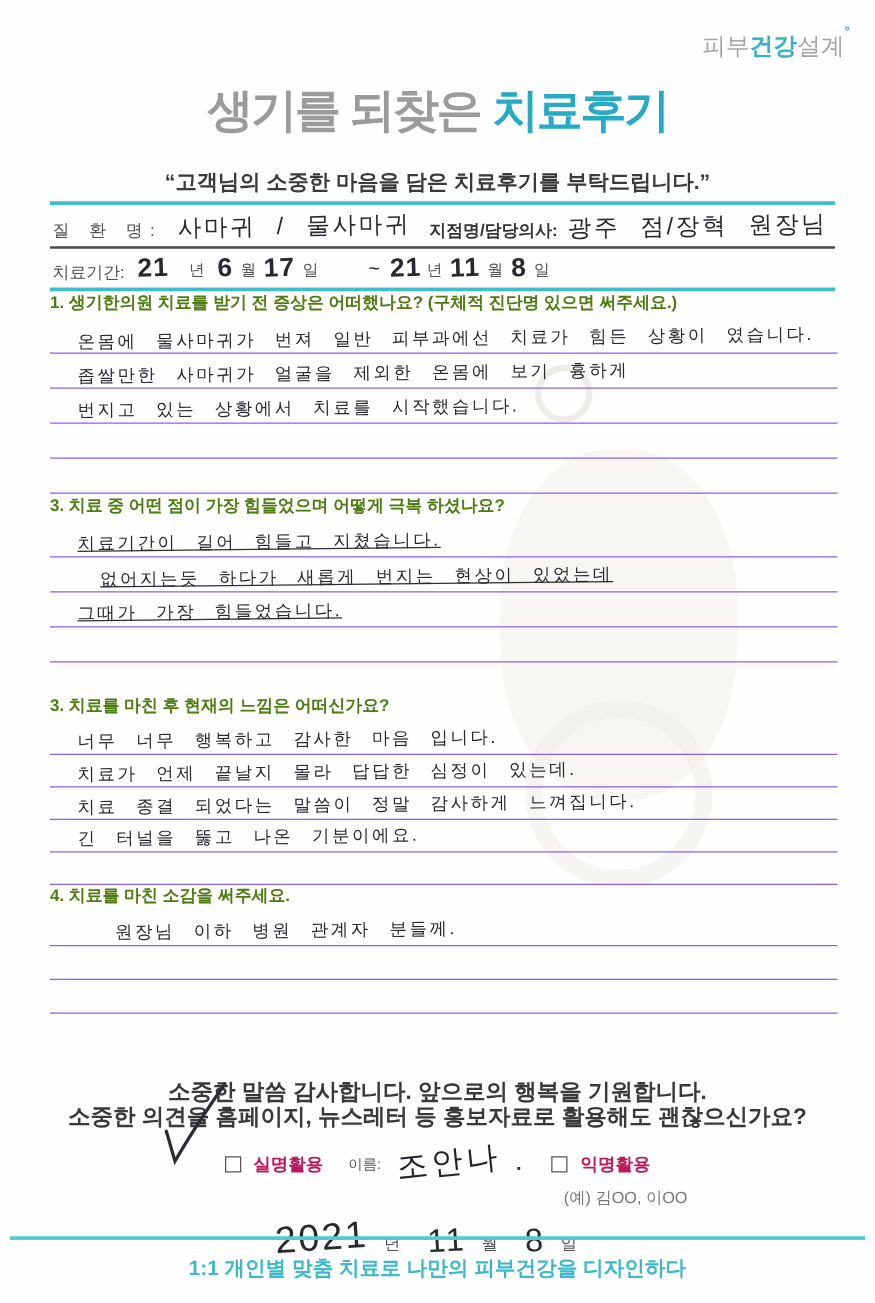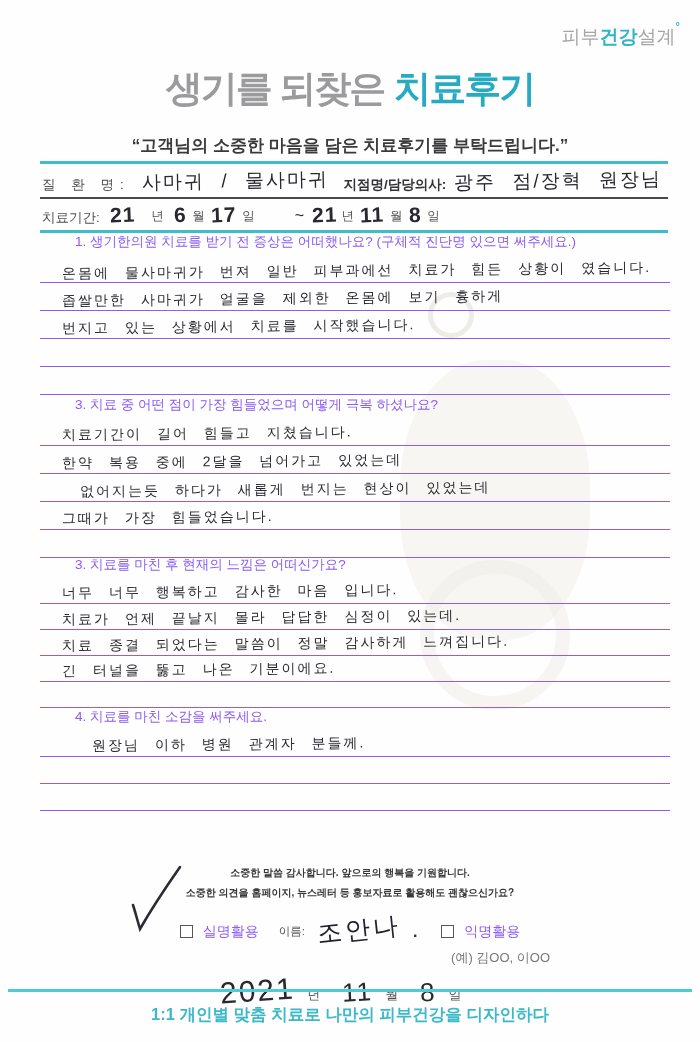--- a/index.html
+++ b/index.html
@@ -40,36 +40,36 @@
   .plabel.bold { font-weight:bold; color:#333336; }
   .hw { font-family:"Liberation Sans", sans-serif; color:#28282f;
         letter-spacing:2px; word-spacing:9px; }
   .hw-lg { font-size:19px; transform:rotate(-1deg); }
   .hw-num { font-size:21px; font-weight:bold; letter-spacing:1px; transform:rotate(-2deg); display:inline-block; }
   .unit { font-size:12.5px; color:#4f4f52; margin:0 6px 2px 6px; align-self:flex-end; }
   .spacer { flex:1; }
 
   
   .q { position:absolute; left:40px; width:630px; }
-  .q-head { font-size:13.5px; font-weight:normal; color:#8b5cf6; margin-bottom:4px;margin-left:35px; }
+  .q-head { font-size:13.5px; font-weight:bold; color:#4d7c0f; margin-bottom:4px; }
   .a-line { border-bottom:1px solid #8b5cf6; padding-left:22px;
             font-size:14px; display:flex; align-items:flex-end; }
   .a-text { padding-bottom:2px; transform:rotate(-0.6deg); white-space:nowrap; }
   .q1 { top:233px; } .q1 .a-line { height:28px; }
-  .q2 { top:396px; } .q2 .a-line { height:28px; }
+  .q2 { top:396px; } .q2 .a-line { height:28px;text-decoration:underline; }
   .q3 { top:556px; } .q3 .a-line { height:26px; }
   .q4 { top:708px; } .q4 .a-line { height:27px; }
   .q4 .a-first { padding-left:60px; }
 
   
   .foot { position:absolute; top:863px; left:0; width:700px; text-align:center; }
-  .foot-line { font-size:10px; font-weight:bold; color:#39393b; line-height:20px; }
+  .foot-line { font-size:18px; font-weight:bold; color:#39393b; line-height:20px; }
   .consent-row { margin-top:12px; display:flex; justify-content:center; align-items:center; gap:10px; }
   .cb { width:13px; height:13px; border:1.5px solid #55555a; display:inline-block; background:#fff; }
-  .cb-label { font-size:14px; font-weight:normal; color:#8b5cf6; }
+  .cb-label { font-size:14px; font-weight:bold; color:#be185d; }
   .name-label { font-size:11.5px; color:#55555a; margin-left:10px; }
   .sig { font-size:25px; color:#22222c; transform:rotate(-6deg); display:inline-block;
          letter-spacing:3px; margin:0 2px; position:relative; top:-2px; }
   .dot { font-size:16px; font-weight:bold; margin-right:14px; }
   .example { position:absolute; top:86px; right:150px; font-size:13px; color:#77777a; }
   .date-row { margin-top:26px; display:flex; justify-content:center; align-items:flex-end; gap:4px; }
   .date-row .unit { font-size:13px; margin:0 18px 4px 8px; }
   .hw-year { font-size:30px; letter-spacing:2px; transform:rotate(-4deg); }
   .hw-md { font-size:26px; transform:rotate(-3deg); }
   .checkmark { position:absolute; left:118px; top:0px; }
@@ -134,23 +134,20 @@
     <div class="a-line"></div>
     <div class="a-line"></div>
   </div>
 
   <div class="q q2">
     <div class="q-head">3. 치료 중 어떤 점이 가장 힘들었으며 어떻게 극복 하셨나요?</div>
     <div class="a-line">
         <span class="a-text hw">치료기간이  길어  힘들고  지쳤습니다.</span>
       </div>
     <div class="a-line">
-        <span class="a-text hw">한약  복용  중에  2달을  넘어가고  있었는데</span>
-      </div>
-    <div class="a-line">
         <span class="a-text hw" style="padding-left:18px;">없어지는듯  하다가  새롭게  번지는  현상이  있었는데</span>
       </div>
     <div class="a-line">
         <span class="a-text hw">그때가  가장  힘들었습니다.</span>
       </div>
     <div class="a-line"></div>
   </div>
 
   <div class="q q3">
     <div class="q-head">3. 치료를 마친 후 현재의 느낌은 어떠신가요?</div>

